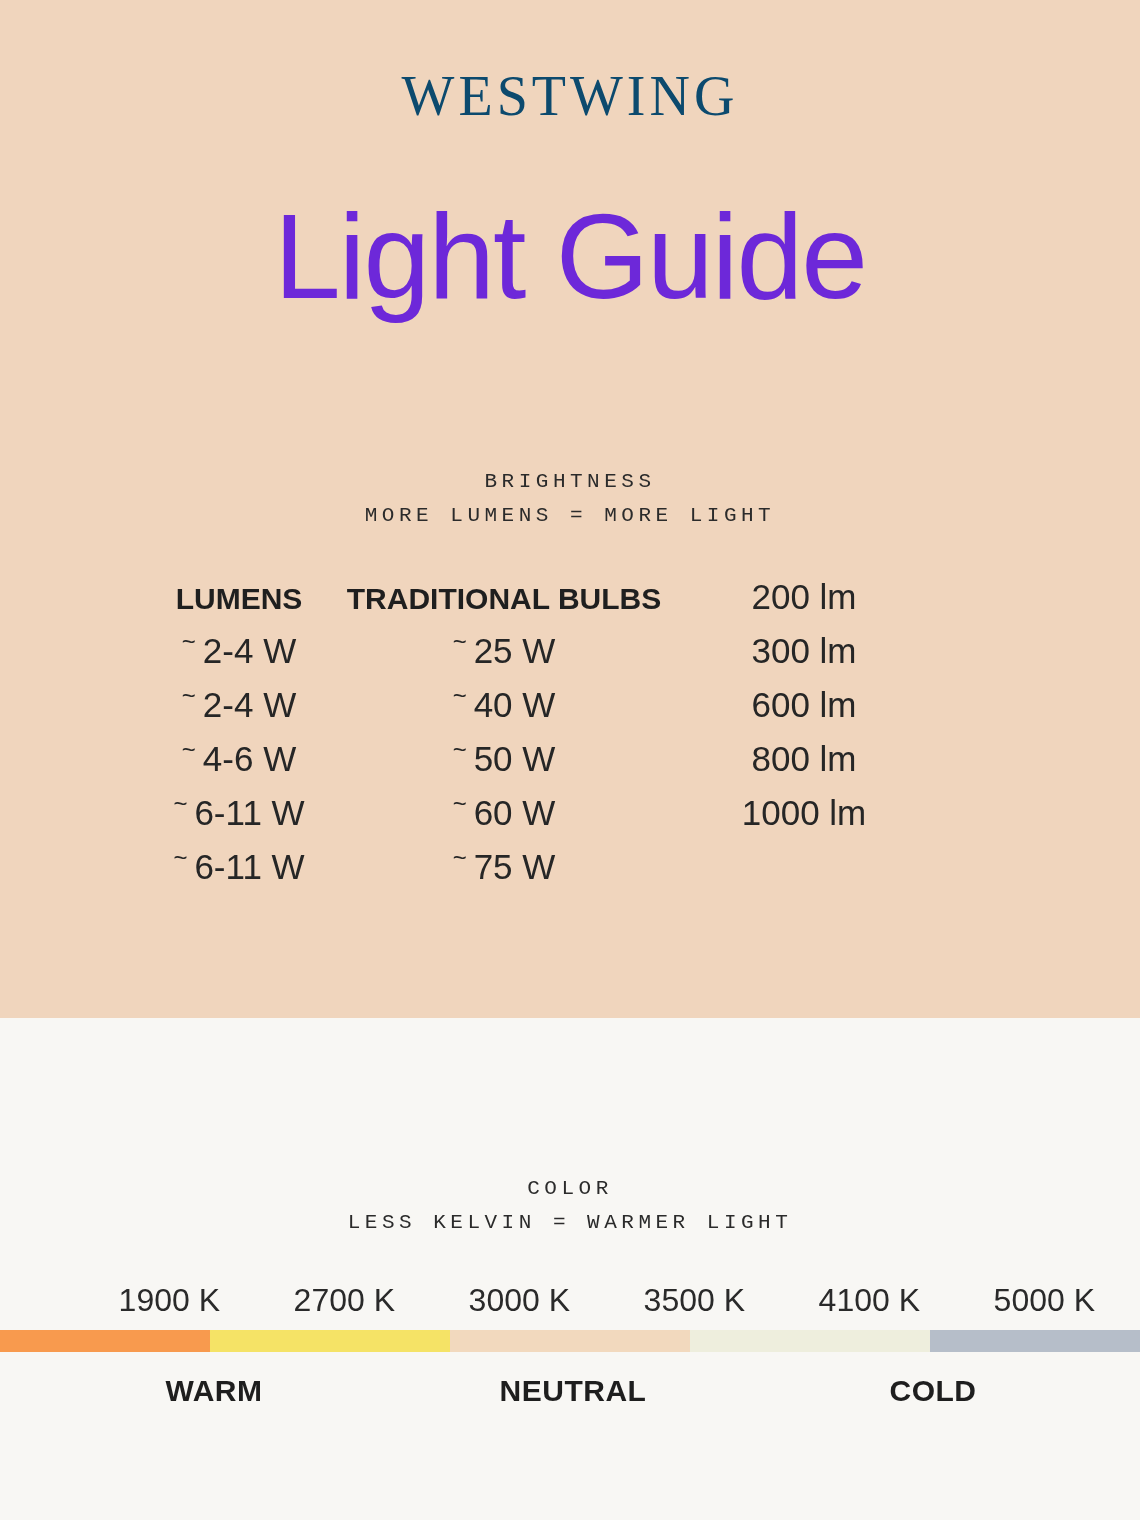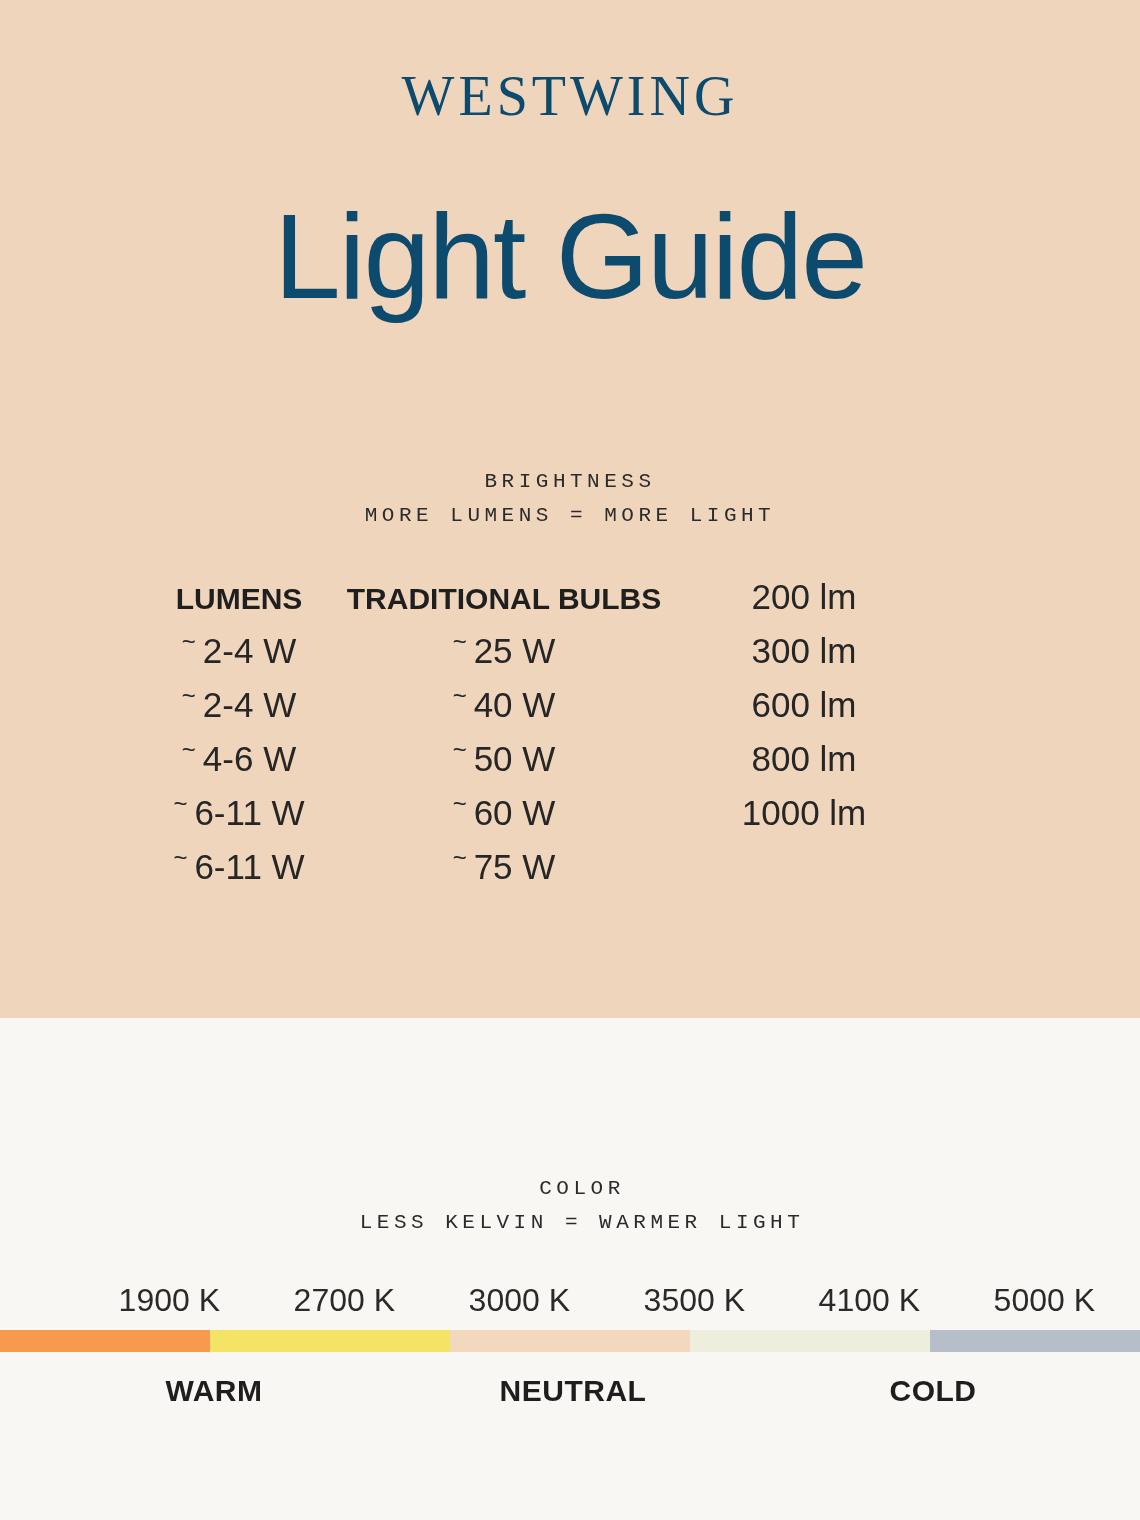--- a/index.html
+++ b/index.html
@@ -15,21 +15,21 @@
 
   
   .section-top {
     position: absolute;
     left: 0; top: 0;
     width: 1140px; height: 1018px;
   }
   .section-bottom {
     position: absolute;
     left: 0; top: 1018px;
-    width: 1140px; height: 502px; padding-left: 12px;
+    width: 1140px; height: 502px;
   }
 
   
   .logo {
     position: absolute;
     left: 0; top: 66px;
     width: 100%;
     text-align: center;
     font-family: "Liberation Serif", serif;
     font-size: 56px;
@@ -39,21 +39,21 @@
   }
   .title {
     position: absolute;
     left: 0; top: 196px;
     width: 100%;
     text-align: center;
     font-size: 120px;
     line-height: 120px;
     letter-spacing: -2px;
     font-weight: normal;
-    color: #0c4a6e;
+    color: #6d28d9;
   }
 
   
   .mono-block {
     position: absolute;
     width: 100%;
     text-align: center;
     font-family: "Liberation Mono", "DejaVu Sans Mono", monospace;
     font-size: 21px;
     line-height: 34px;

